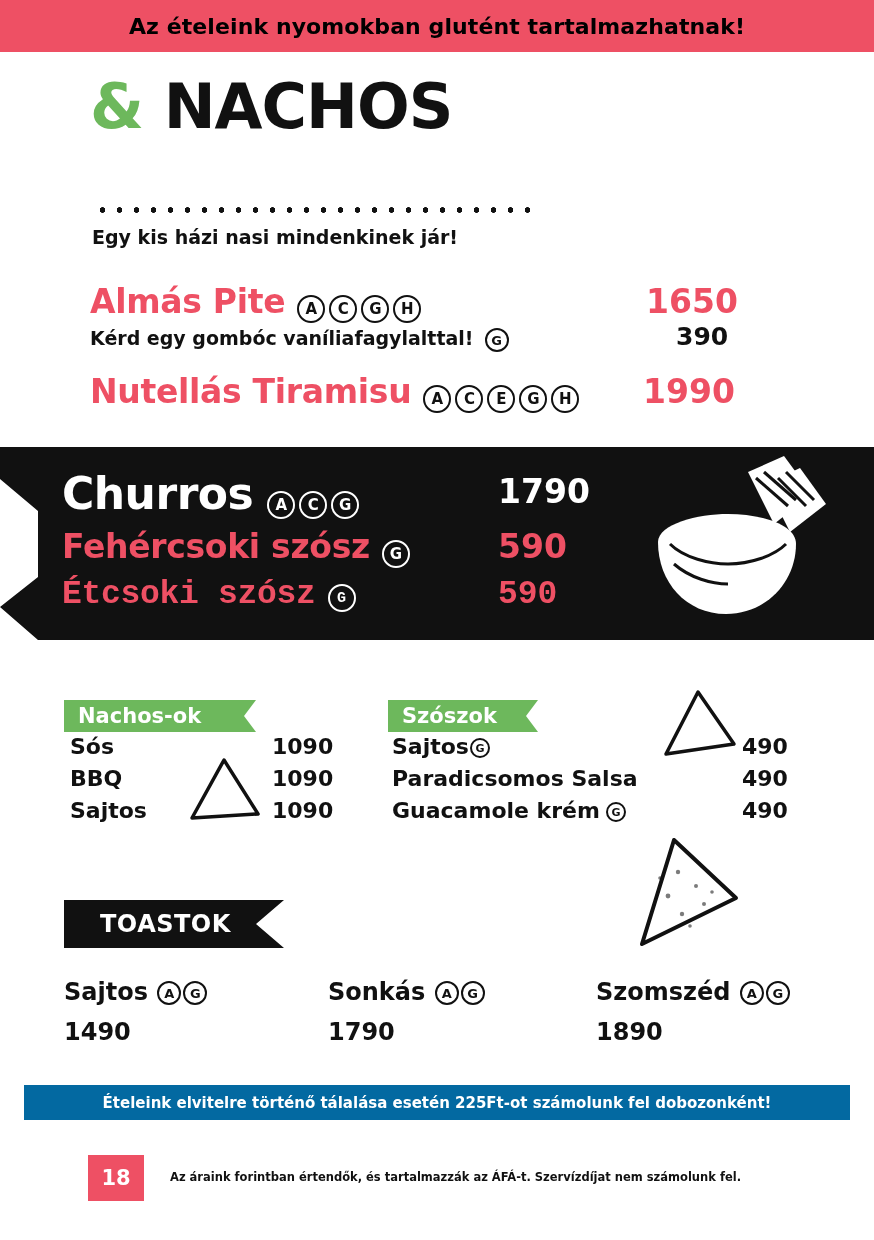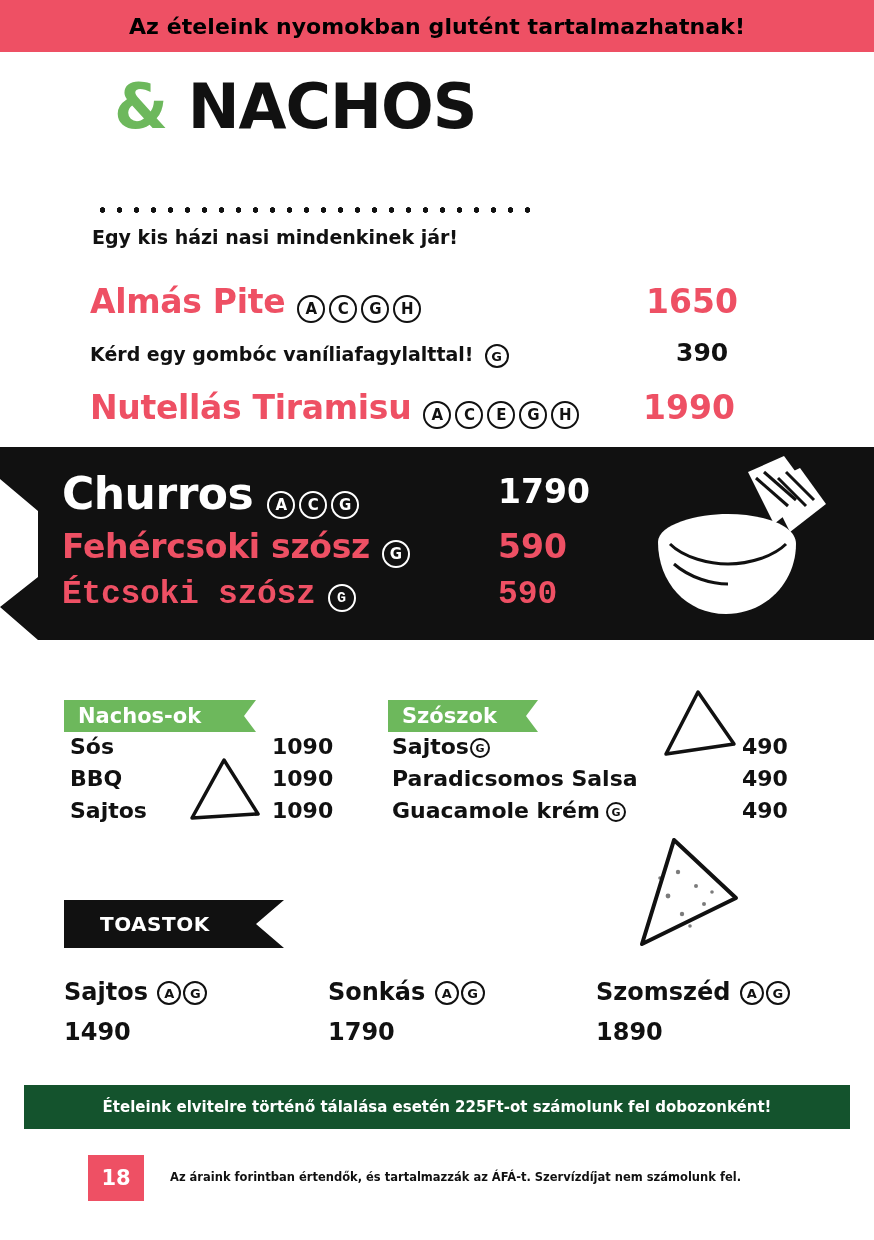--- a/index.html
+++ b/index.html
@@ -29,21 +29,21 @@
 
   
   .title-block { position: absolute; left: 84px; top: 78px; width: 700px; }
   .title-line {
     font-size: 62px;
     font-weight: bold;
     letter-spacing: -1px;
     line-height: 0.95;
     color: #111111;
   }
-  .title-line.second { margin-left: 30px; }
+  .title-line.second { margin-left: 6px; }
   .amp { color: #6db85c; }
   .dots {
     position: absolute;
     left: 10px; top: 128px;
     width: 440px; height: 8px;
     background-image: radial-gradient(circle, #111 2.6px, rgba(0,0,0,0) 3px);
     background-size: 17px 8px;
     background-repeat: repeat-x;
   }
   .subtitle {
@@ -71,21 +71,21 @@
   .dessert-area { position: absolute; left: 90px; top: 282px; width: 700px; }
   .row { display: flex; align-items: baseline; }
   .d-name {
     font-size: 33px; font-weight: bold; color: #ee5064;
     letter-spacing: -0.3px;
   }
   .d-price {
     font-size: 33px; font-weight: bold; color: #ee5064;
     position: absolute;
   }
-  .sub-row { margin-top: 20px; }
+  .sub-row { margin-top: 4px; }
   .sub-name { font-size: 19px; font-weight: bold; color: #111; }
   .sub-price {
     font-size: 25px; font-weight: bold; color: #111; position: absolute;
   }
 
   
   .ribbon {
     position: absolute;
     left: 0; top: 447px;
     width: 874px; height: 193px;
@@ -135,35 +135,35 @@
   
   .black-tag {
     position: absolute;
     left: 64px; top: 900px;
     width: 220px; height: 48px;
     background: #111111;
     clip-path: polygon(0 0, 220px 0, 192px 24px, 220px 48px, 0 48px);
     display: flex; align-items: center;
   }
   .black-tag span {
-    color: #ffffff; font-size: 20px; font-weight: bold; padding-left: 36px;
+    color: #ffffff; font-size: 24px; font-weight: bold; padding-left: 36px;
     letter-spacing: 0.5px;
   }
   .toast-name { position: absolute; font-size: 24px; font-weight: bold; color: #111; white-space: nowrap; }
   .toast-price { position: absolute; font-size: 24px; font-weight: bold; color: #111; }
 
   
   .tri { position: absolute; }
 
   
   .notice {
     position: absolute;
     left: 24px; top: 1085px;
-    width: 826px; height: 44px;
-    background: #14532d;
+    width: 826px; height: 35px;
+    background: #0369a1;
     display: flex; align-items: center; justify-content: center;
   }
   .notice span { color: #ffffff; font-size: 15px; font-weight: bold; }
 
   .page-num {
     position: absolute;
     left: 88px; top: 1155px;
     width: 56px; height: 46px;
     background: #ee5064;
     display: flex; align-items: center; justify-content: center;

